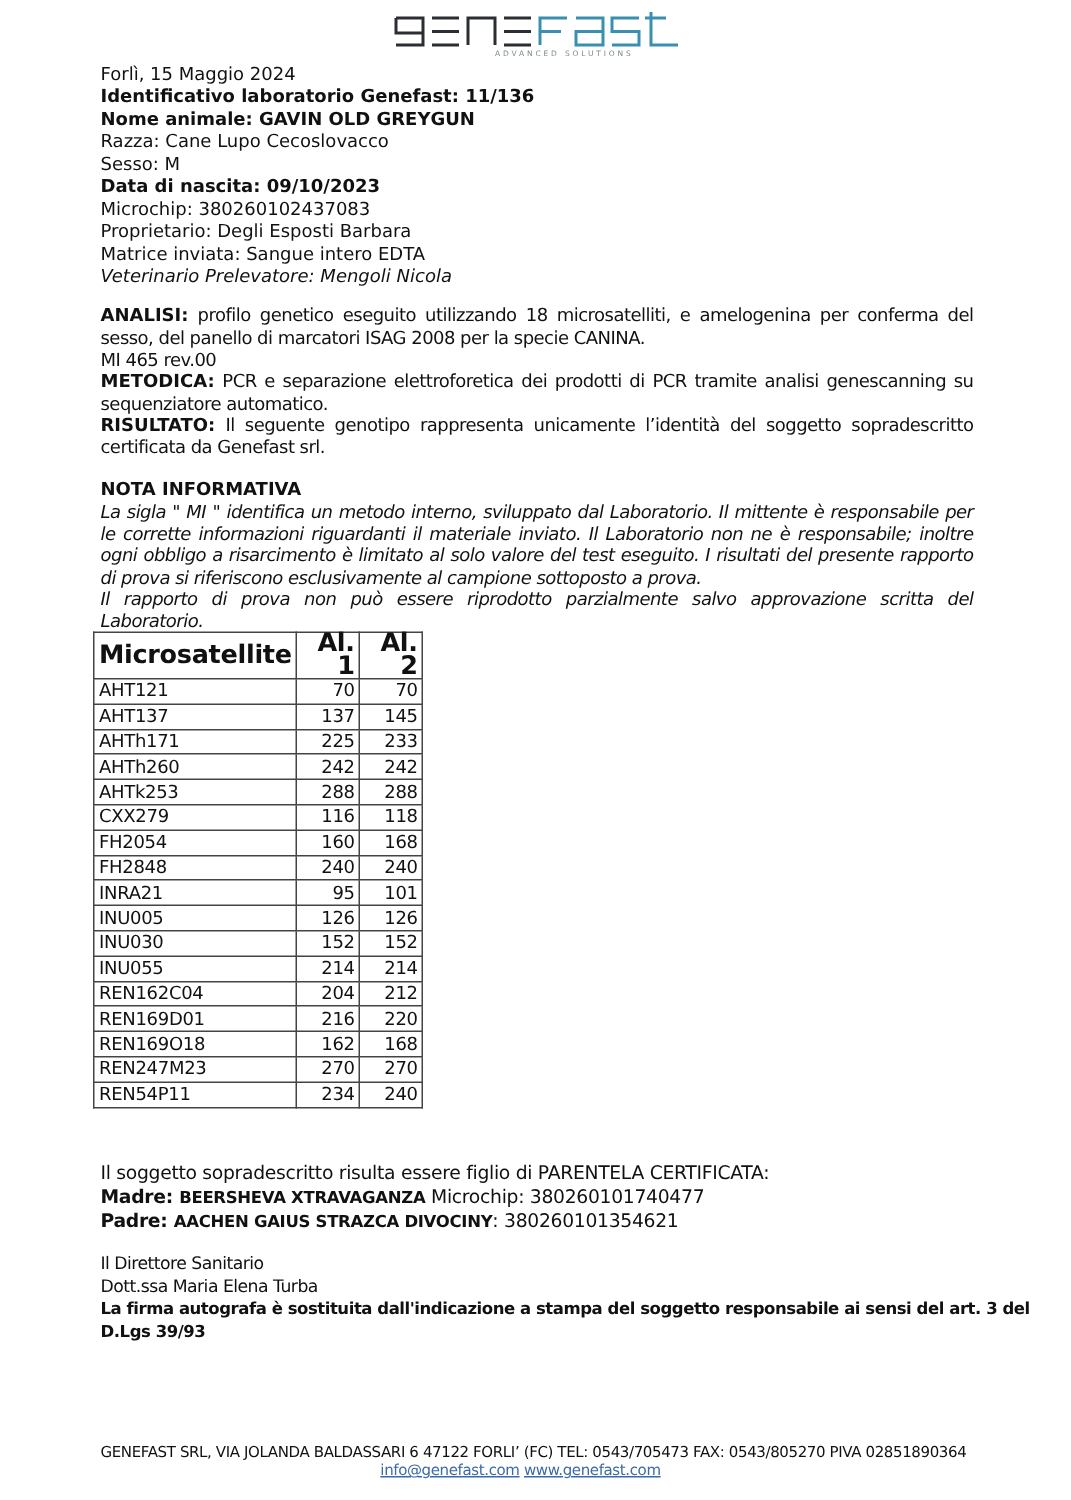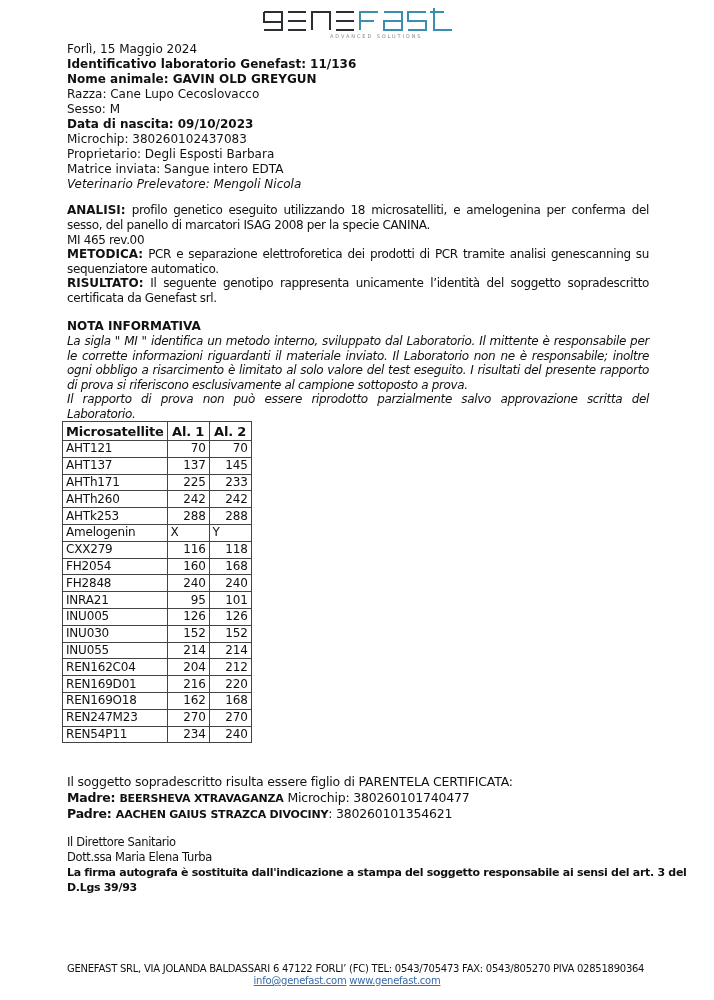--- a/index.html
+++ b/index.html
@@ -29,22 +29,22 @@
   .it { font-style: italic; }
 
   
   table.geno {
     position: absolute; left: 62px; top: 421px; border-collapse: collapse;
     font-size: 12px; letter-spacing: -0.2px;
   }
   table.geno td, table.geno th {
     border: 1px solid #444; padding: 0 3px; height: 15.8px; line-height: 15px;
   }
-  table.geno th { font-weight: bold; font-size: 13px; height: 18px; text-align: left; }
-  table.geno th.al { text-align: center; }
+  table.geno th { font-weight: bold; font-size: 17px; height: 18px; text-align: left; }
+  table.geno th.al { text-align: right; }
   table.geno td.name { width: 96px; }
   table.geno td.num { width: 35px; text-align: right; }
   table.geno td.txtcell { text-align: left; }
 
   .parent { left: 67px; font-size: 12.5px; line-height: 16px; white-space: nowrap; letter-spacing: -0.2px; }
   .parent .sm { font-size: 11px; font-weight: bold; }
   .footer { left: 67px; width: 560px; font-size: 10px; line-height: 12px; letter-spacing: -0.25px; white-space: nowrap; }
   .footer-links { text-align: center; }
   .footer-links a { color: #3a6aa8; text-decoration: underline; }
 </style>
@@ -131,25 +131,20 @@
         <td class="name">AHTh260</td>
         <td class="num">242</td>
         <td class="num">242</td>
       </tr>
       <tr>
         <td class="name">AHTk253</td>
         <td class="num">288</td>
         <td class="num">288</td>
       </tr>
       <tr>
-        <td class="name">Amelogenin</td>
-        <td class="num txtcell">X</td>
-        <td class="num txtcell">Y</td>
-      </tr>
-      <tr>
         <td class="name">CXX279</td>
         <td class="num">116</td>
         <td class="num">118</td>
       </tr>
       <tr>
         <td class="name">FH2054</td>
         <td class="num">160</td>
         <td class="num">168</td>
       </tr>
       <tr>

